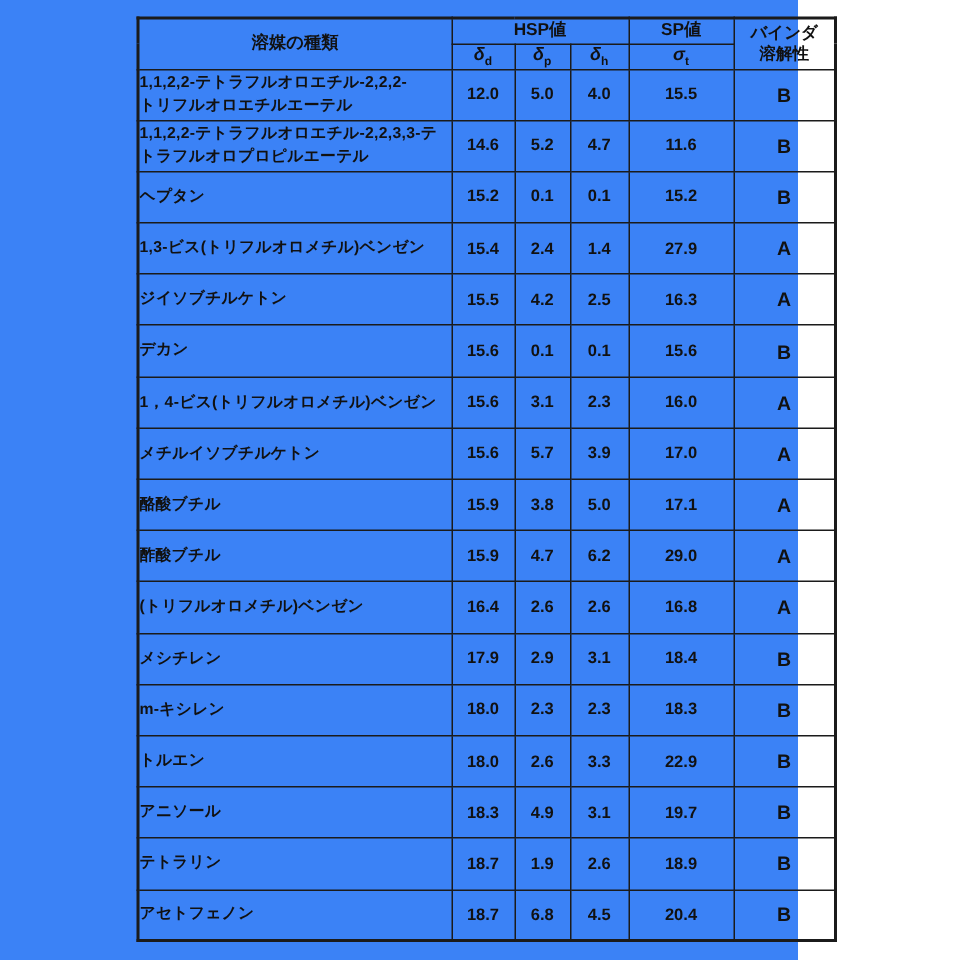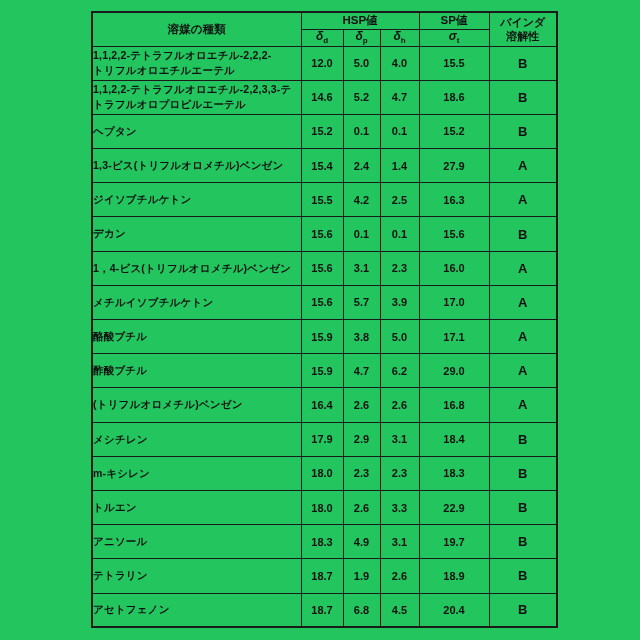--- a/index.html
+++ b/index.html
@@ -10,22 +10,22 @@
   body {
     width: 640px;
     height: 640px;
     position: relative;
     font-family: "Liberation Sans", "DejaVu Sans", sans-serif;
     color: #111111;
   }
   .page {
     position: absolute;
     left: 0; top: 0;
-    width: 640px; height: 640px;
-    background: #22c55e;
+    width: 532px; height: 640px;
+    background: #3b82f6;
   }
   table.solvent-table {
     position: absolute;
     left: 91px;
     top: 11px;
     width: 465px;
     border-collapse: collapse;
     table-layout: fixed;
     border: 2px solid #1b1b1b;
   }
@@ -117,21 +117,21 @@
           <td class="num">4.0</td>
           <td class="num">15.5</td>
           <td class="sol">B</td>
         </tr>
         <tr>
           <td class="name">1,1,2,2-テトラフルオロエチル-2,2,3,3-テ
 トラフルオロプロピルエーテル</td>
           <td class="num">14.6</td>
           <td class="num">5.2</td>
           <td class="num">4.7</td>
-          <td class="num">18.6</td>
+          <td class="num">11.6</td>
           <td class="sol">B</td>
         </tr>
         <tr>
           <td class="name">ヘプタン</td>
           <td class="num">15.2</td>
           <td class="num">0.1</td>
           <td class="num">0.1</td>
           <td class="num">15.2</td>
           <td class="sol">B</td>
         </tr>

